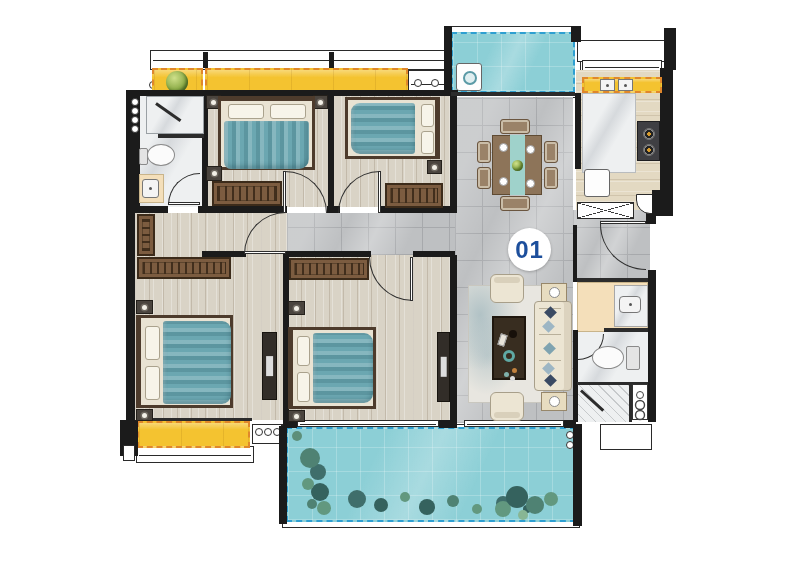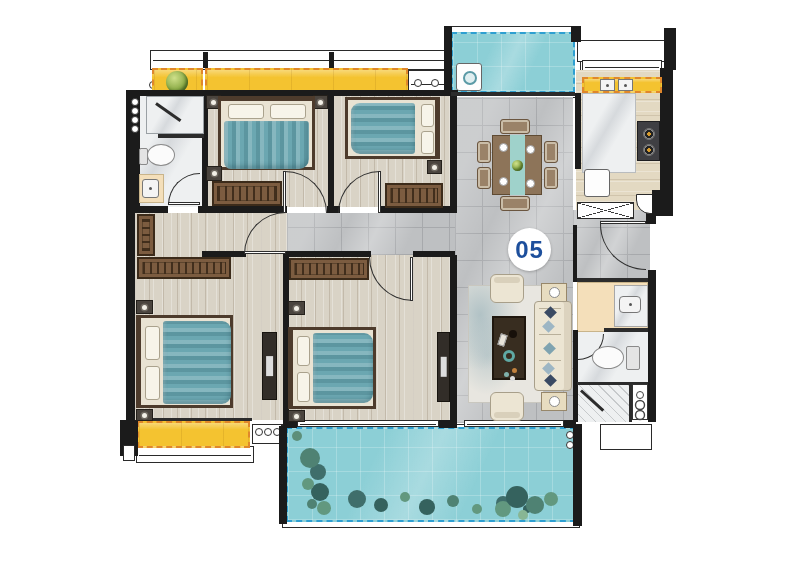--- a/index.html
+++ b/index.html
@@ -291,16 +291,16 @@
   <div class="a tvstand" style="left:437px;top:332px;width:13px;height:70px"></div>
 
   <div class="a marble" style="left:614px;top:285px;width:34px;height:42px;border:1px solid #a7a7a7"></div>
   <div class="a sinkb" style="left:619px;top:296px;width:22px;height:17px;border-radius:4px"></div>
   <div class="a toilet-tank" style="left:626px;top:346px;width:14px;height:24px"></div>
   <div class="a toilet-bowl" style="left:592px;top:346px;width:32px;height:23px"></div>
   <div class="a sdoor" style="left:581px;top:389px;width:30px;height:3px;transform:rotate(42deg);transform-origin:left center"></div>
   <div class="a heater" style="left:632px;top:384px;width:16px;height:36px"></div>
 
   <div class="a badge" style="left:508px;top:228px;width:43px;height:43px">
-    <span>05</span>
+    <span>01</span>
   </div>
 
 </div>
 
 </body></html>

